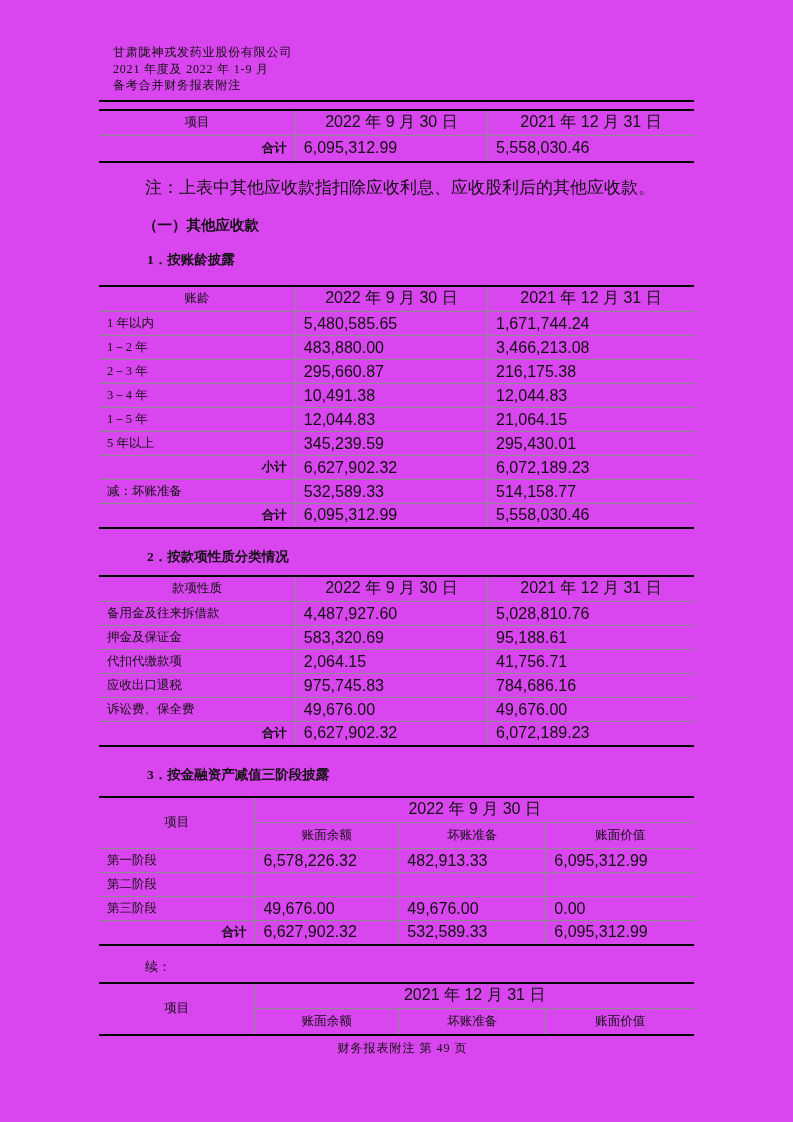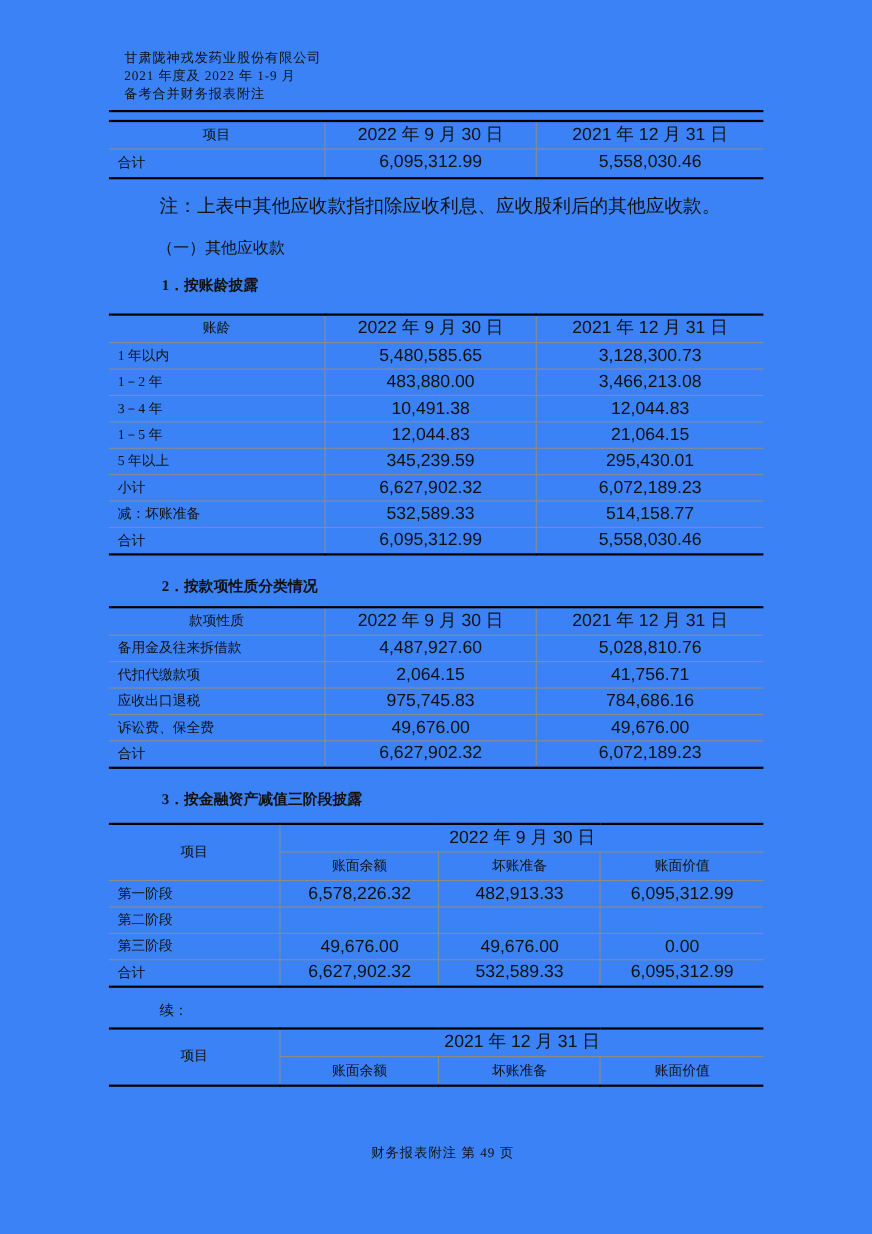--- a/index.html
+++ b/index.html
@@ -5,21 +5,21 @@
   * { margin: 0; padding: 0; box-sizing: border-box; }
   html, body { background: #ffffff; }
   body {
     width: 793px; height: 1122px;
     font-family: "Liberation Serif", "DejaVu Serif", serif;
     color: #111;
   }
   .page {
     position: relative;
     width: 793px; height: 1122px;
-    background: #3b82f6;
+    background: #d946ef;
     padding: 44px 99px 0 99px;
     overflow: hidden;
   }
   .doc-header {
     margin-left: 14px;
     font-size: 12px;
     line-height: 16.5px;
     letter-spacing: 0.8px;
   }
   .header-rule {
@@ -43,39 +43,39 @@
     padding: 0 8px;
     font-weight: normal;
     white-space: nowrap;
     overflow: hidden;
   }
   .fin thead th { text-align: center; height: 26px; }
   .fin .date, .fin .num {
     font-family: "Liberation Sans", "DejaVu Sans", sans-serif;
     font-size: 16px;
   }
-  .fin .num { text-align: center; }
+  .fin .num { text-align: left; }
   .fin .lab-left { text-align: left; }
-  .fin .lab-center { text-align: left; }
+  .fin .lab-center { text-align: right; font-weight: bold; }
   table.t-summary { margin-top: 7px; }
   table.t-summary th, table.t-summary td { height: 26px; }
   table.t-aging { margin-top: 16px; }
   table.t-nature { margin-top: 9px; }
   table.t-staged1 { margin-top: 12px; }
   table.t-staged2 { margin-top: 6px; }
   
   .note {
     margin: 13px 0 0 46px;
     font-size: 17px;
     white-space: nowrap;
   }
   .sec-title {
     margin: 17px 0 0 44px;
     font-size: 14.5px;
-    font-weight: normal;
+    font-weight: bold;
   }
   .sub-title {
     margin: 16px 0 0 48px;
     font-size: 13.5px;
     font-weight: bold;
   }
   .sub-title.gap { margin-top: 19px; }
   .cont-label {
     margin: 12px 0 0 46px;
     font-size: 13px;
@@ -139,28 +139,33 @@
         <tr>
           <th>账龄</th>
           <th class="date">2022 年 9 月 30 日</th>
           <th class="date">2021 年 12 月 31 日</th>
         </tr>
       </thead>
       <tbody>
         <tr>
           <td class="lab-left">1 年以内</td>
           <td class="num">5,480,585.65</td>
-          <td class="num">3,128,300.73</td>
+          <td class="num">1,671,744.24</td>
         </tr>
         <tr>
           <td class="lab-left">1－2 年</td>
           <td class="num">483,880.00</td>
           <td class="num">3,466,213.08</td>
         </tr>
         <tr>
+          <td class="lab-left">2－3 年</td>
+          <td class="num">295,660.87</td>
+          <td class="num">216,175.38</td>
+        </tr>
+        <tr>
           <td class="lab-left">3－4 年</td>
           <td class="num">10,491.38</td>
           <td class="num">12,044.83</td>
         </tr>
         <tr>
           <td class="lab-left">1－5 年</td>
           <td class="num">12,044.83</td>
           <td class="num">21,064.15</td>
         </tr>
         <tr>
@@ -198,20 +203,25 @@
           <th>款项性质</th>
           <th class="date">2022 年 9 月 30 日</th>
           <th class="date">2021 年 12 月 31 日</th>
         </tr>
       </thead>
       <tbody>
         <tr>
           <td class="lab-left">备用金及往来拆借款</td>
           <td class="num">4,487,927.60</td>
           <td class="num">5,028,810.76</td>
+        </tr>
+        <tr>
+          <td class="lab-left">押金及保证金</td>
+          <td class="num">583,320.69</td>
+          <td class="num">95,188.61</td>
         </tr>
         <tr>
           <td class="lab-left">代扣代缴款项</td>
           <td class="num">2,064.15</td>
           <td class="num">41,756.71</td>
         </tr>
         <tr>
           <td class="lab-left">应收出口退税</td>
           <td class="num">975,745.83</td>
           <td class="num">784,686.16</td>

